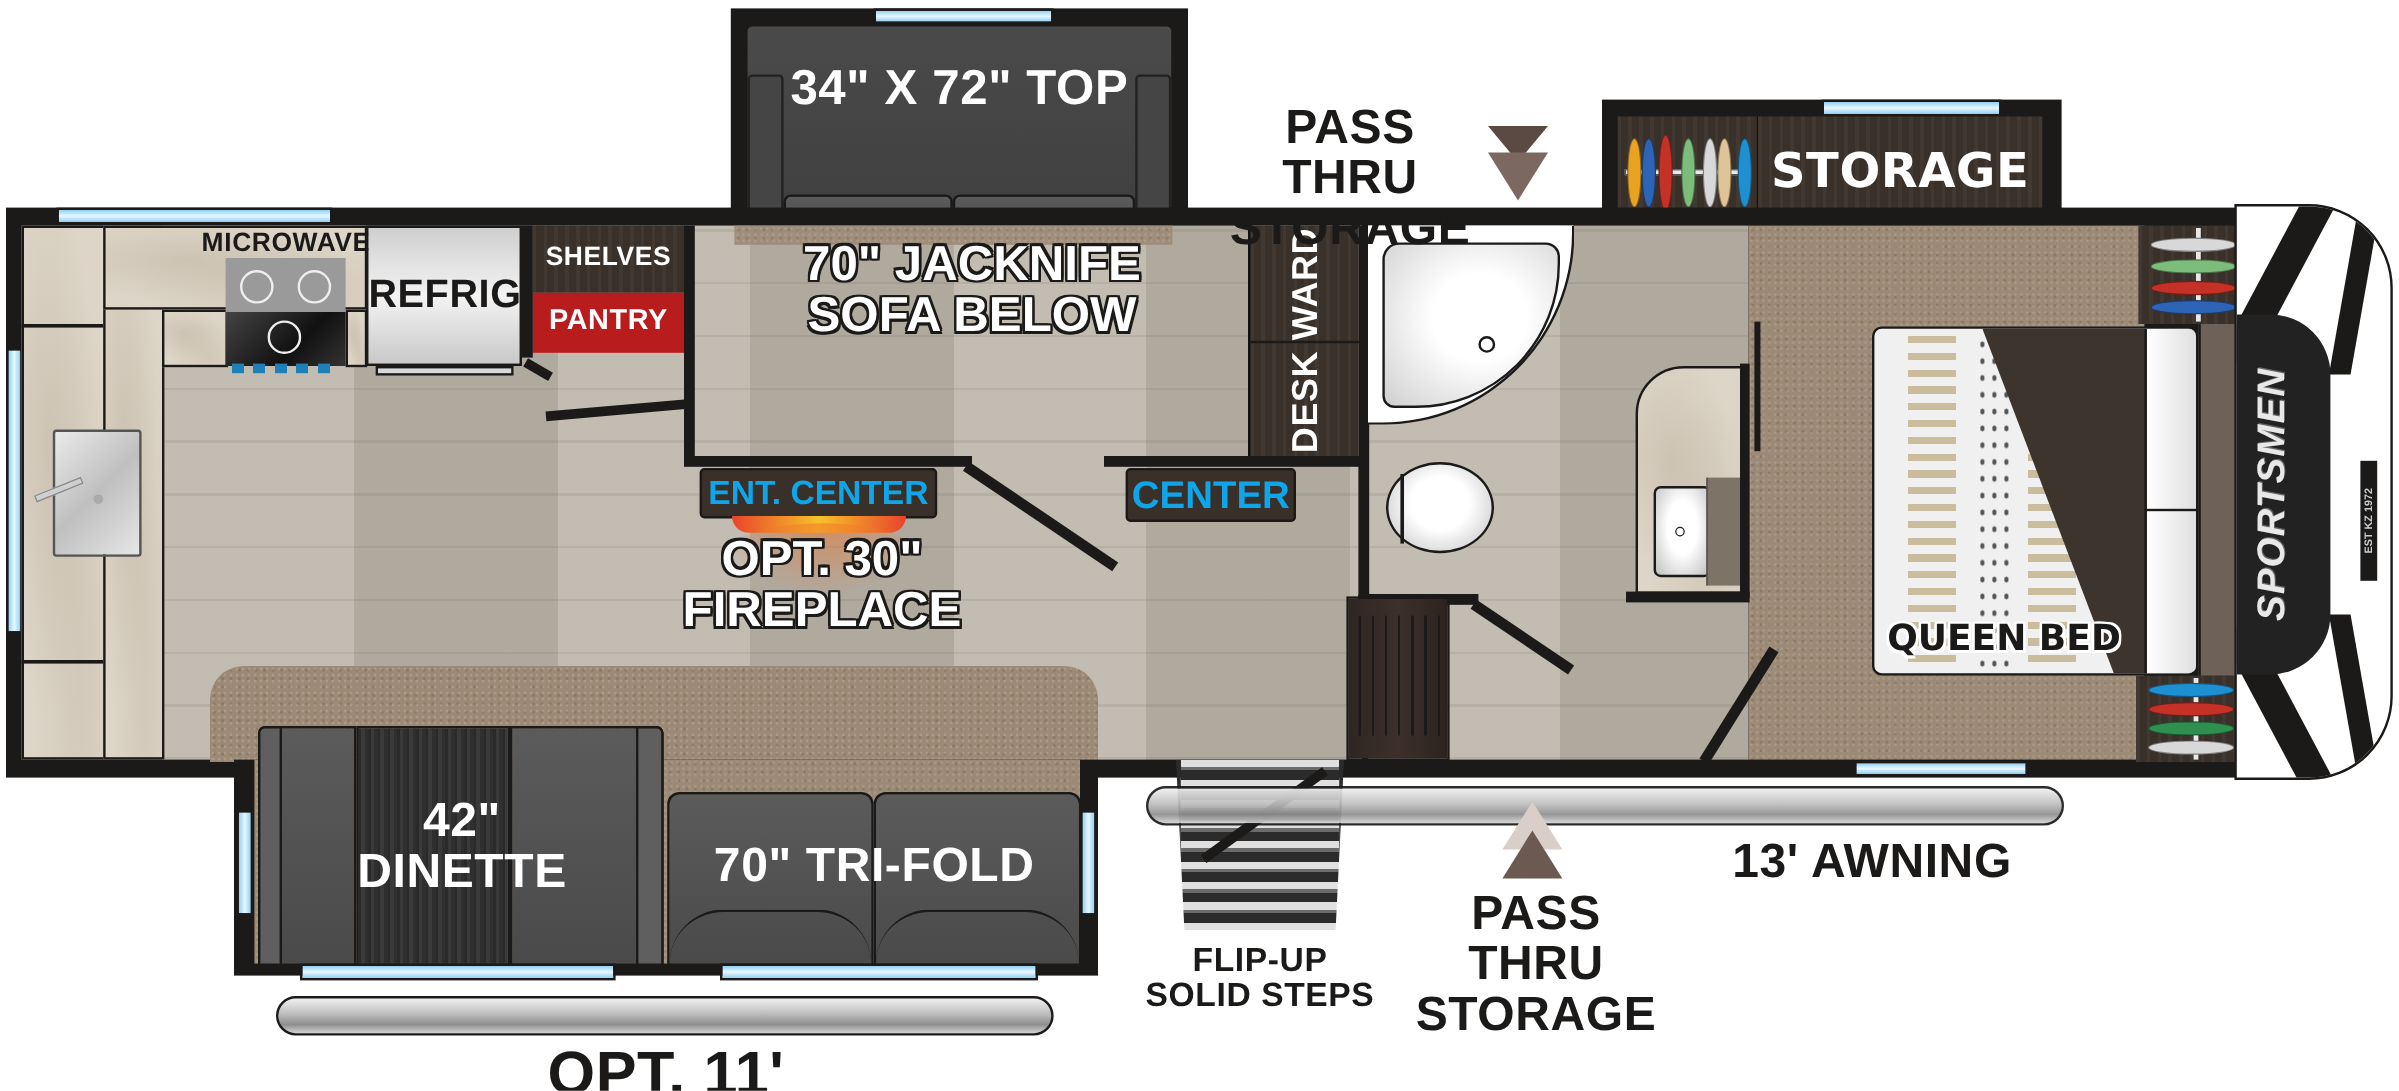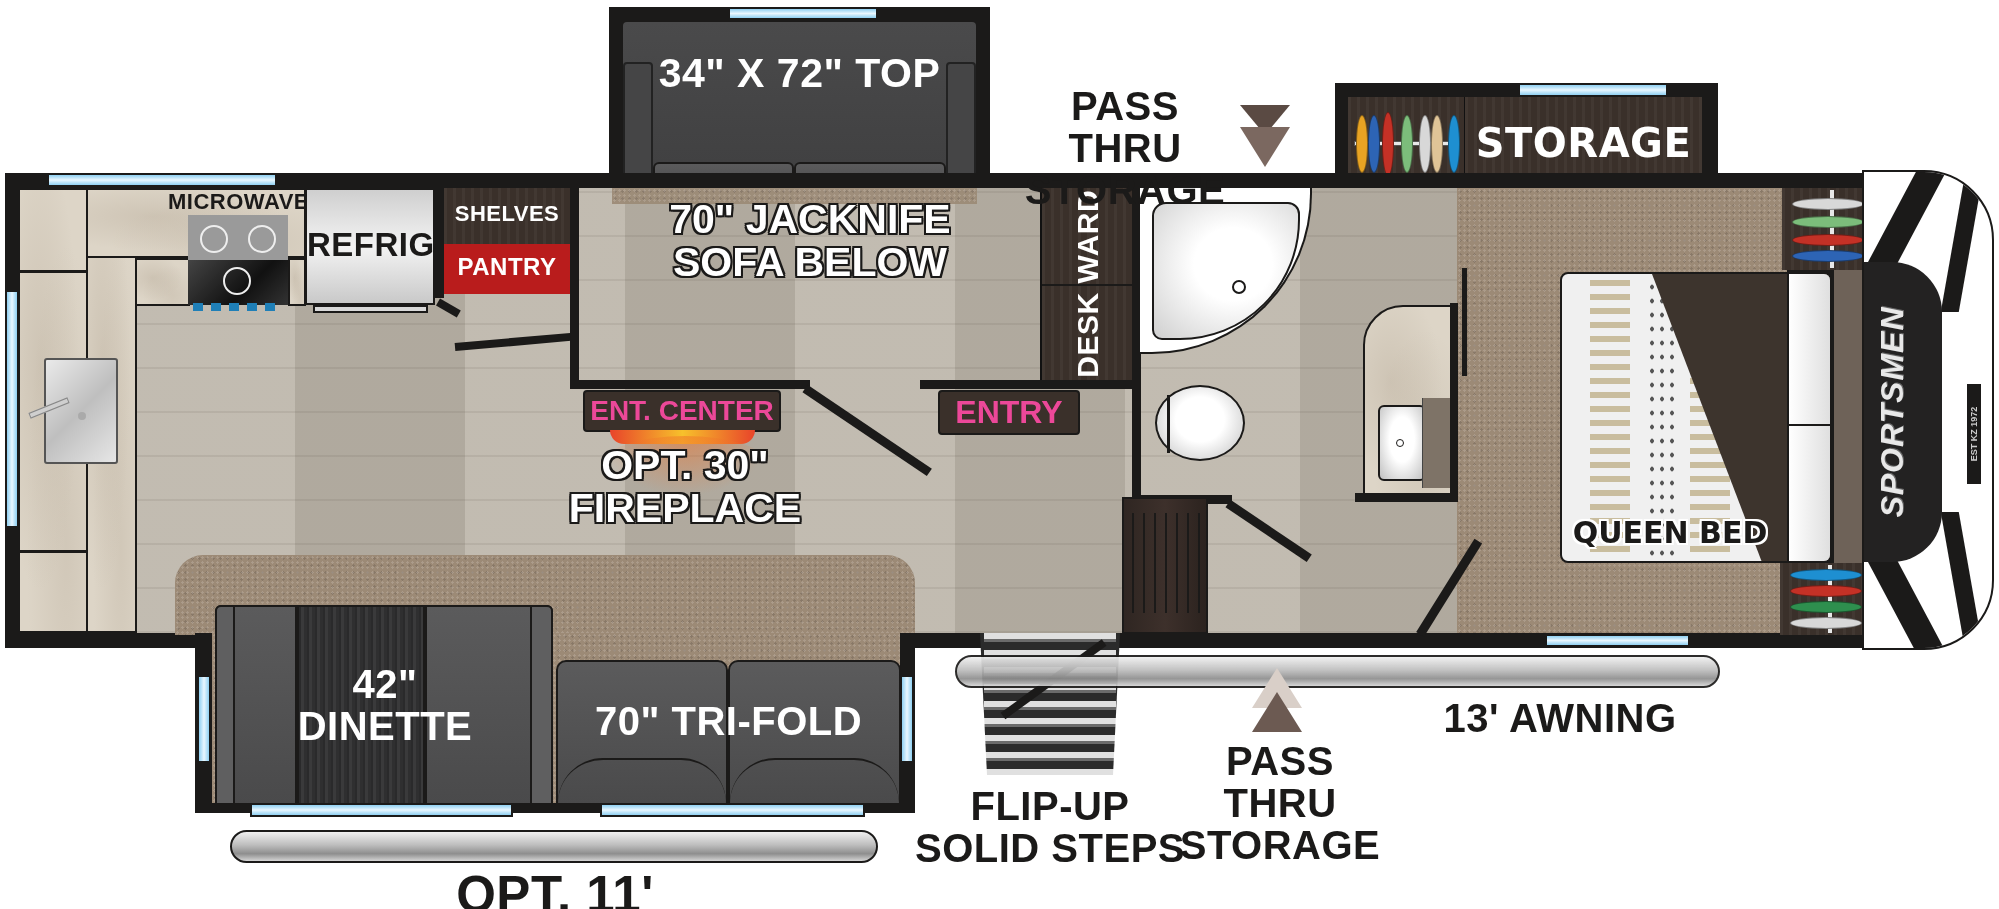--- a/index.html
+++ b/index.html
@@ -23,21 +23,21 @@
     border:2px solid #1b1a19;
   }
   .window-h { background:linear-gradient(180deg,#8fd0f2,#e9f7ff 50%,#8fd0f2); border:2px solid #1b1a19; }
   .window-v { background:linear-gradient(90deg,#8fd0f2,#e9f7ff 50%,#8fd0f2); border:2px solid #1b1a19; }
   .dark-wood { background-color:#3a302a; background-image: repeating-linear-gradient(90deg, rgba(255,255,255,0.04) 0 3px, transparent 3px 9px); }
   .cushion { background:linear-gradient(180deg,#5b5b5c,#4a4a4b); border:2px solid #1b1a19; border-radius:6px; }
   .label-dark { color:#1b1a19; font-weight:bold; text-align:center; line-height:1.05; letter-spacing:0.5px; }
   .label-white { color:#ffffff; font-weight:bold; text-align:center; line-height:1.05; letter-spacing:0.5px; }
   .label-outline { color:#ffffff; font-weight:bold; text-align:center; line-height:1.05;
     text-shadow: -2px -2px 0 #1b1a19, 2px -2px 0 #1b1a19, -2px 2px 0 #1b1a19, 2px 2px 0 #1b1a19, 0 2px 0 #1b1a19, 0 -2px 0 #1b1a19, 2px 0 0 #1b1a19, -2px 0 0 #1b1a19; }
-  .tag { background:#3a302a; border:2px solid #1b1a19; border-radius:4px; color:#ec4899; font-weight:bold; text-align:center; }
+  .tag { background:#3a302a; border:2px solid #1b1a19; border-radius:4px; color:#0ea5e9; font-weight:bold; text-align:center; }
   .awning { background:linear-gradient(180deg,#f0f0f0 0%,#bdbdbd 45%,#8e8e8e 75%,#d4d4d4 100%); border:2px solid #1b1a19; border-radius:18px; }
   .door-line { position:absolute; background:#1b1a19; height:10px; transform-origin:left center; }
   .hanger { position:absolute; width:10px; border-radius:50%; border:1px solid rgba(0,0,0,0.4); }
   .hanger-h { position:absolute; height:10px; border-radius:50%; border:1px solid rgba(0,0,0,0.4); }
 </style>
 </head>
 <body>
 
 <div class="abs wall" style="left:609px;top:7px;width:381px;height:180px;"></div>
 <div class="abs window-h" style="left:728px;top:7px;width:150px;height:13px;"></div>
@@ -126,21 +126,21 @@
 <div class="abs wall" style="left:570px;top:380px;width:240px;height:9px;"></div>
 <div class="door-line" style="left:805px;top:384px;width:150px;height:9px;transform:rotate(34deg);"></div>
 <div class="abs wall" style="left:920px;top:380px;width:220px;height:9px;"></div>
 <div class="abs tag" style="left:583px;top:390px;width:198px;height:42px;font-size:28px;line-height:38px;">ENT. CENTER</div>
 <div class="abs" style="left:610px;top:430px;width:145px;height:14px;border-radius:0 0 70px 70px;background:linear-gradient(90deg,#e8442a,#f7c12b 50%,#e8442a);"></div>
 <div class="abs" style="left:600px;top:436px;width:170px;height:60px;border-radius:50%;background:radial-gradient(ellipse at 50% 0%,rgba(240,115,42,0.55),transparent 70%);"></div>
 <div class="abs label-outline" style="left:560px;top:444px;width:250px;font-size:41px;">
   <div>OPT. 30"</div>
   <div>FIREPLACE</div>
 </div>
-<div class="abs tag" style="left:938px;top:390px;width:142px;height:45px;font-size:32px;line-height:41px;">ENTRY</div>
+<div class="abs tag" style="left:938px;top:390px;width:142px;height:45px;font-size:32px;line-height:41px;">CENTER</div>
 
 <div class="abs dark-wood" style="left:1040px;top:188px;width:92px;height:192px;border-left:2px solid #111;">
   <div class="abs" style="left:0;top:96px;width:92px;height:2px;background:#1b1a19;"></div>
   <div class="abs label-white" style="left:-50px;top:80px;width:192px;font-size:30px;transform:rotate(-90deg);">DESK WARD</div>
 </div>
 <div class="abs wall" style="left:1132px;top:188px;width:9px;height:315px;"></div>
 
 <div class="abs carpet" style="left:175px;top:555px;width:740px;height:80px;border-radius:28px 28px 0 0;"></div>
 
 <div class="abs" style="left:1140px;top:188px;width:172px;height:166px;background:#ffffff;border-right:2px solid #1b1a19;border-bottom:2px solid #1b1a19;border-radius:0 0 160px 0;">
@@ -248,18 +248,18 @@
 
 <div class="abs label-dark" style="left:1170px;top:740px;width:220px;font-size:40px;">
   <div>PASS THRU</div>
   <div>STORAGE</div>
 </div>
 <div class="abs" style="left:1252px;top:668px;width:50px;height:64px;">
   <div class="abs" style="left:0;top:0;width:0;height:0;border-left:25px solid transparent;border-right:25px solid transparent;border-bottom:40px solid #d9cfc8;"></div>
   <div class="abs" style="left:0;top:24px;width:0;height:0;border-left:25px solid transparent;border-right:25px solid transparent;border-bottom:40px solid #6c5a52;"></div>
 </div>
 
-<div class="abs label-dark" style="left:915px;top:785px;width:270px;font-size:40px;">
+<div class="abs label-dark" style="left:915px;top:785px;width:270px;font-size:28px;">
   <div>FLIP-UP</div>
   <div>SOLID STEPS</div>
 </div>
 <div class="abs label-dark" style="left:1440px;top:697px;width:240px;font-size:40px;">13' AWNING</div>
 <div class="abs label-dark" style="left:380px;top:868px;width:350px;font-size:51px;">OPT. 11' AWNING</div>
 
 </body></html>

